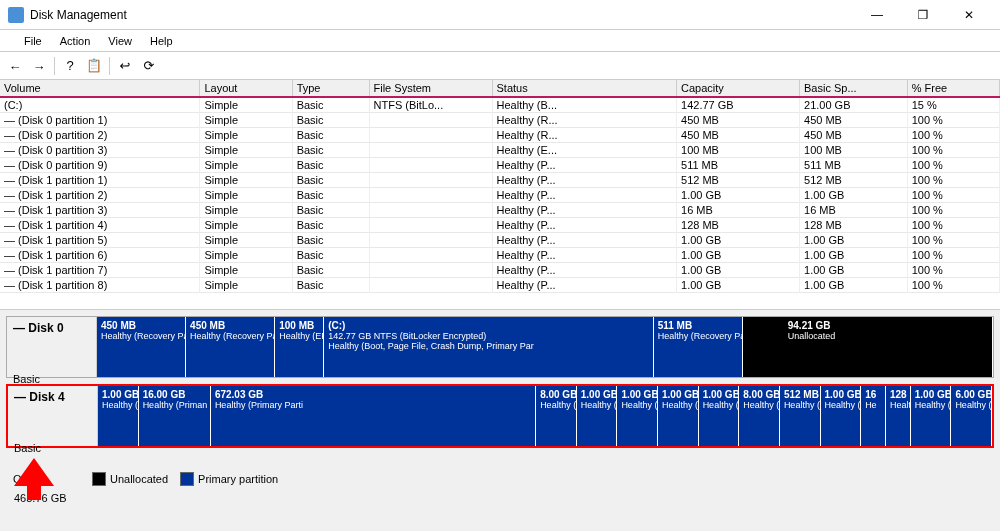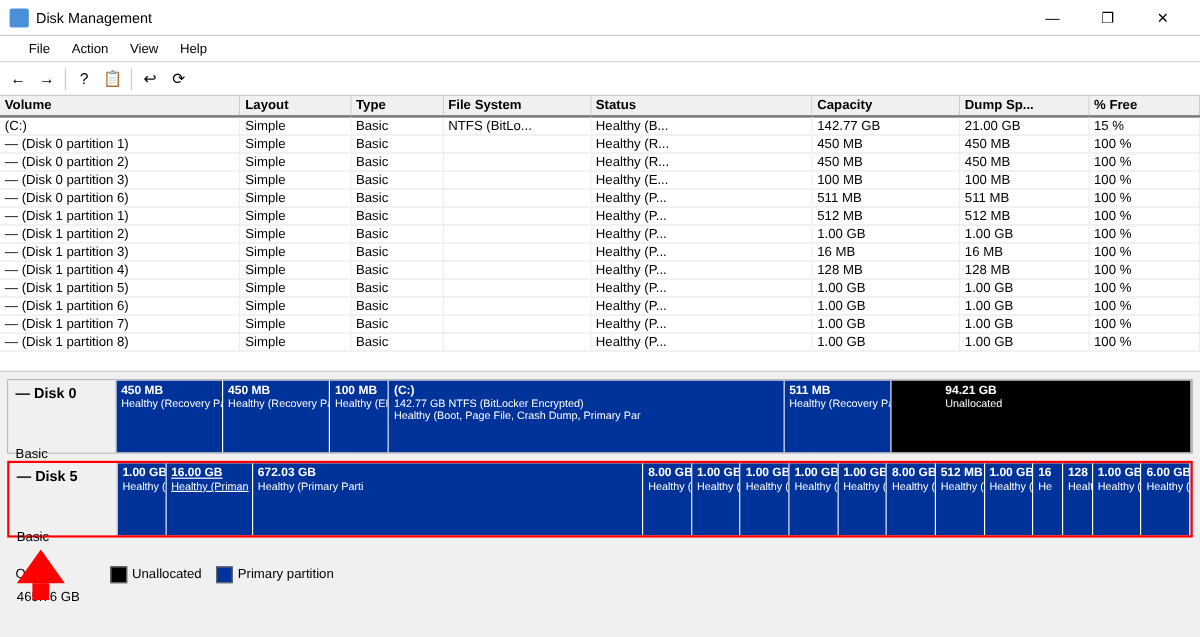--- a/index.html
+++ b/index.html
@@ -66,24 +66,24 @@
       flex: 0 0 auto;
       height: 230px;
       overflow-y: auto;
       overflow-x: hidden;
       border-bottom: 1px solid #ccc;
     }
     table { width: 100%; border-collapse: collapse; }
     thead th {
       background: #f0f0f0;
       border-right: 1px solid #ccc;
-      border-bottom: 2px solid #737373;
+      border-bottom: 2px solid #be185d;
       padding: 2px 4px;
       text-align: left;
-      font-weight: bold;
+      font-weight: normal;
       font-size: 11px;
       position: sticky;
       top: 0;
       z-index: 1;
       white-space: nowrap;
     }
     tbody tr { border-bottom: 1px solid #e8e8e8; }
     tbody td {
       padding: 1px 4px;
       font-size: 11px;
@@ -197,21 +197,21 @@
   <div class="table-area">
     <table>
       <thead>
         <tr>
           <th class="col-volume">Volume</th>
           <th class="col-layout">Layout</th>
           <th class="col-type">Type</th>
           <th class="col-fs">File System</th>
           <th class="col-status">Status</th>
           <th class="col-capacity">Capacity</th>
-          <th class="col-freespace">Dump Sp...</th>
+          <th class="col-freespace">Basic Sp...</th>
           <th class="col-pctfree">% Free</th>
         </tr>
       </thead>
       <tbody id="table-body">
       <tr>
             <td>(C:)</td>
             <td>Simple</td>
             <td>Basic</td>
             <td>NTFS (BitLo...</td>
             <td>Healthy (B...</td>
@@ -243,21 +243,21 @@
             <td>— (Disk 0 partition 3)</td>
             <td>Simple</td>
             <td>Basic</td>
             <td></td>
             <td>Healthy (E...</td>
             <td>100 MB</td>
             <td>100 MB</td>
             <td>100 %</td>
           </tr>
           <tr>
-            <td>— (Disk 0 partition 6)</td>
+            <td>— (Disk 0 partition 9)</td>
             <td>Simple</td>
             <td>Basic</td>
             <td></td>
             <td>Healthy (P...</td>
             <td>511 MB</td>
             <td>511 MB</td>
             <td>100 %</td>
           </tr>
           <tr>
             <td>— (Disk 1 partition 1)</td>
@@ -378,31 +378,31 @@
               <span class="partition-label">94.21 GB</span>
               <span class="partition-sub">Unallocated</span>
             </div>
           </div>
       </div>
     </div>
 
     <div class="disk-row selected">
       <div class="disk-content">
         <div class="disk-label">
-          <div class="disk-label-name">— Disk 5</div>
+          <div class="disk-label-name">— Disk 4</div>
           <div>Basic</div>
           <div>465.76 GB</div>
           <div>Online</div>
         </div>
         <div class="disk-partitions" id="disk1-parts">
             <div class="partition partition-blue" style="flex: 1 1 0%;">
               <span class="partition-label">1.00 GB</span>
               <span class="partition-sub">Healthy (Pi...</span>
             </div>
-            <div class="partition partition-blue" style="flex: 2 1 0%; text-decoration: underline;">
+            <div class="partition partition-blue" style="flex: 2 1 0%;">
               <span class="partition-label">16.00 GB</span>
               <span class="partition-sub">Healthy (Priman</span>
             </div>
             <div class="partition partition-blue" style="flex: 10 1 0%;">
               <span class="partition-label">672.03 GB</span>
               <span class="partition-sub">Healthy (Primary Parti</span>
             </div>
             <div class="partition partition-blue" style="flex: 1 1 0%;">
               <span class="partition-label">8.00 GB</span>
               <span class="partition-sub">Healthy (Prima</span>

